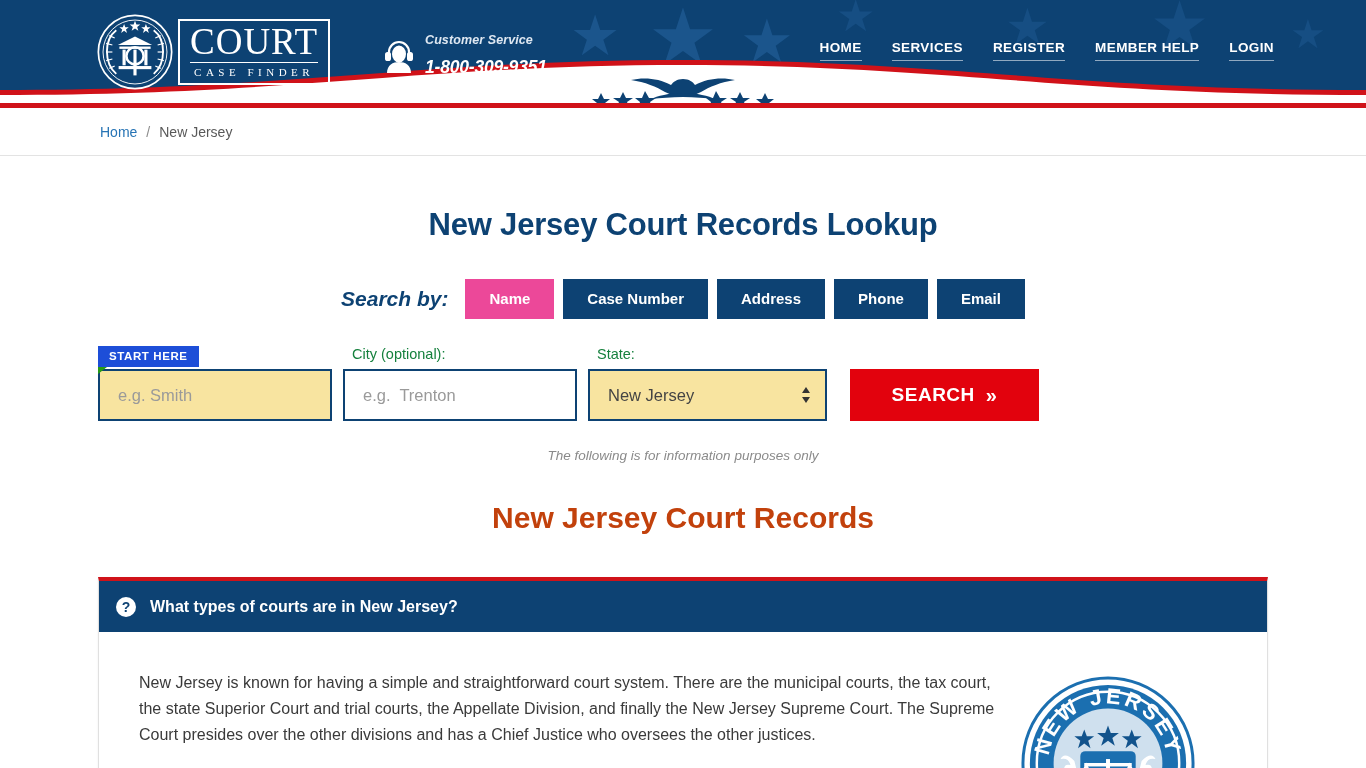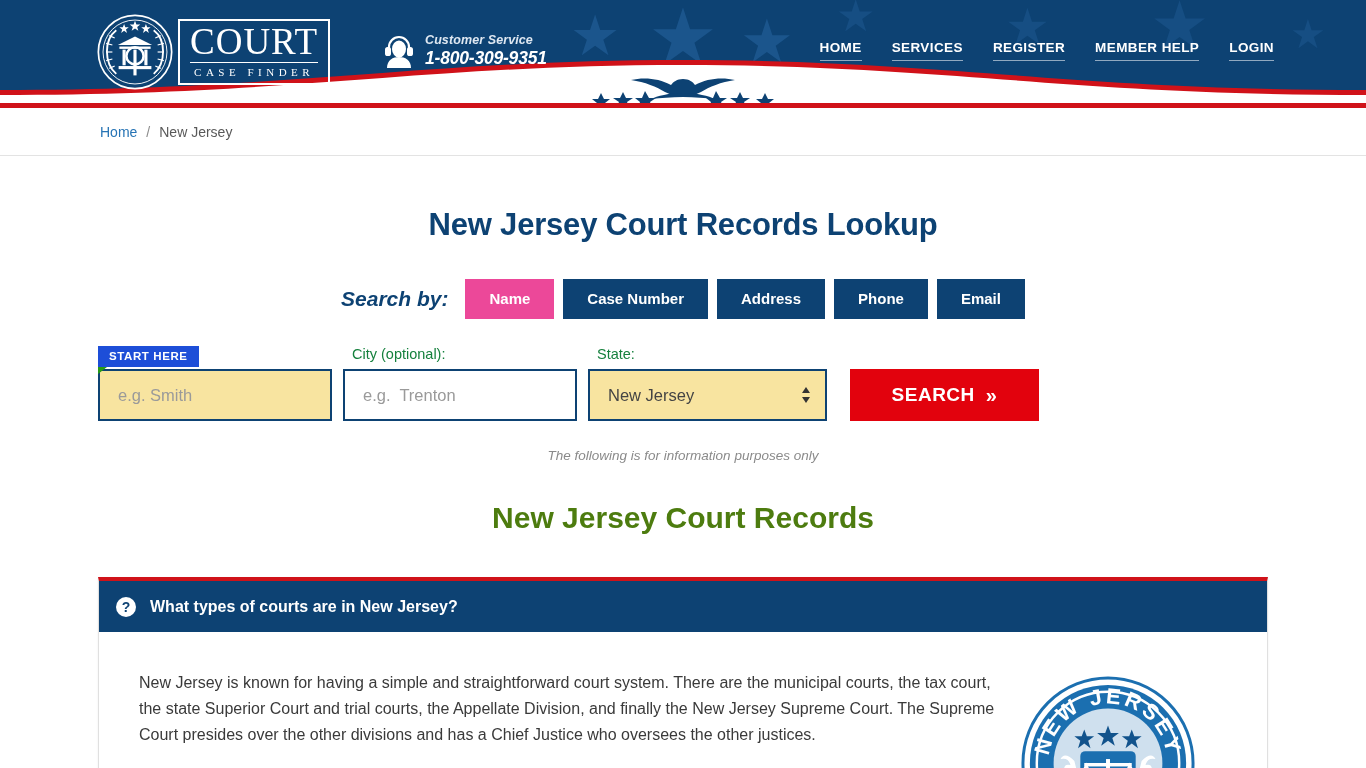--- a/index.html
+++ b/index.html
@@ -80,21 +80,21 @@
     font-size: 12.5px;
     font-style: italic;
     font-weight: bold;
     letter-spacing: .1px;
   }
   .cs-phone {
     color: #ffffff;
     font-size: 17.5px;
     font-style: italic;
     font-weight: bold;
-    margin-top: 1px;
+    margin-top: 10px;
     letter-spacing: -.2px;
   }
 
   .nav {
     position: absolute;
     right: 92px; top: 40px;
     display: flex; align-items: center;
     gap: 30px;
     z-index: 4;
   }
@@ -244,21 +244,21 @@
   .disclaimer {
     text-align: center;
     color: #8a8a8a;
     font-size: 13.5px;
     font-style: italic;
     margin-top: 27px;
   }
 
   .section-title {
     text-align: center;
-    color: #4d7c0f;
+    color: #c2410c;
     font-size: 30px;
     font-weight: bold;
     margin-top: 38px;
   }
 
   
   .faq {
     margin: 42px 98px 0 98px;
     border: 1px solid #e0e0e0;
     border-top: 4px solid #d01219;

